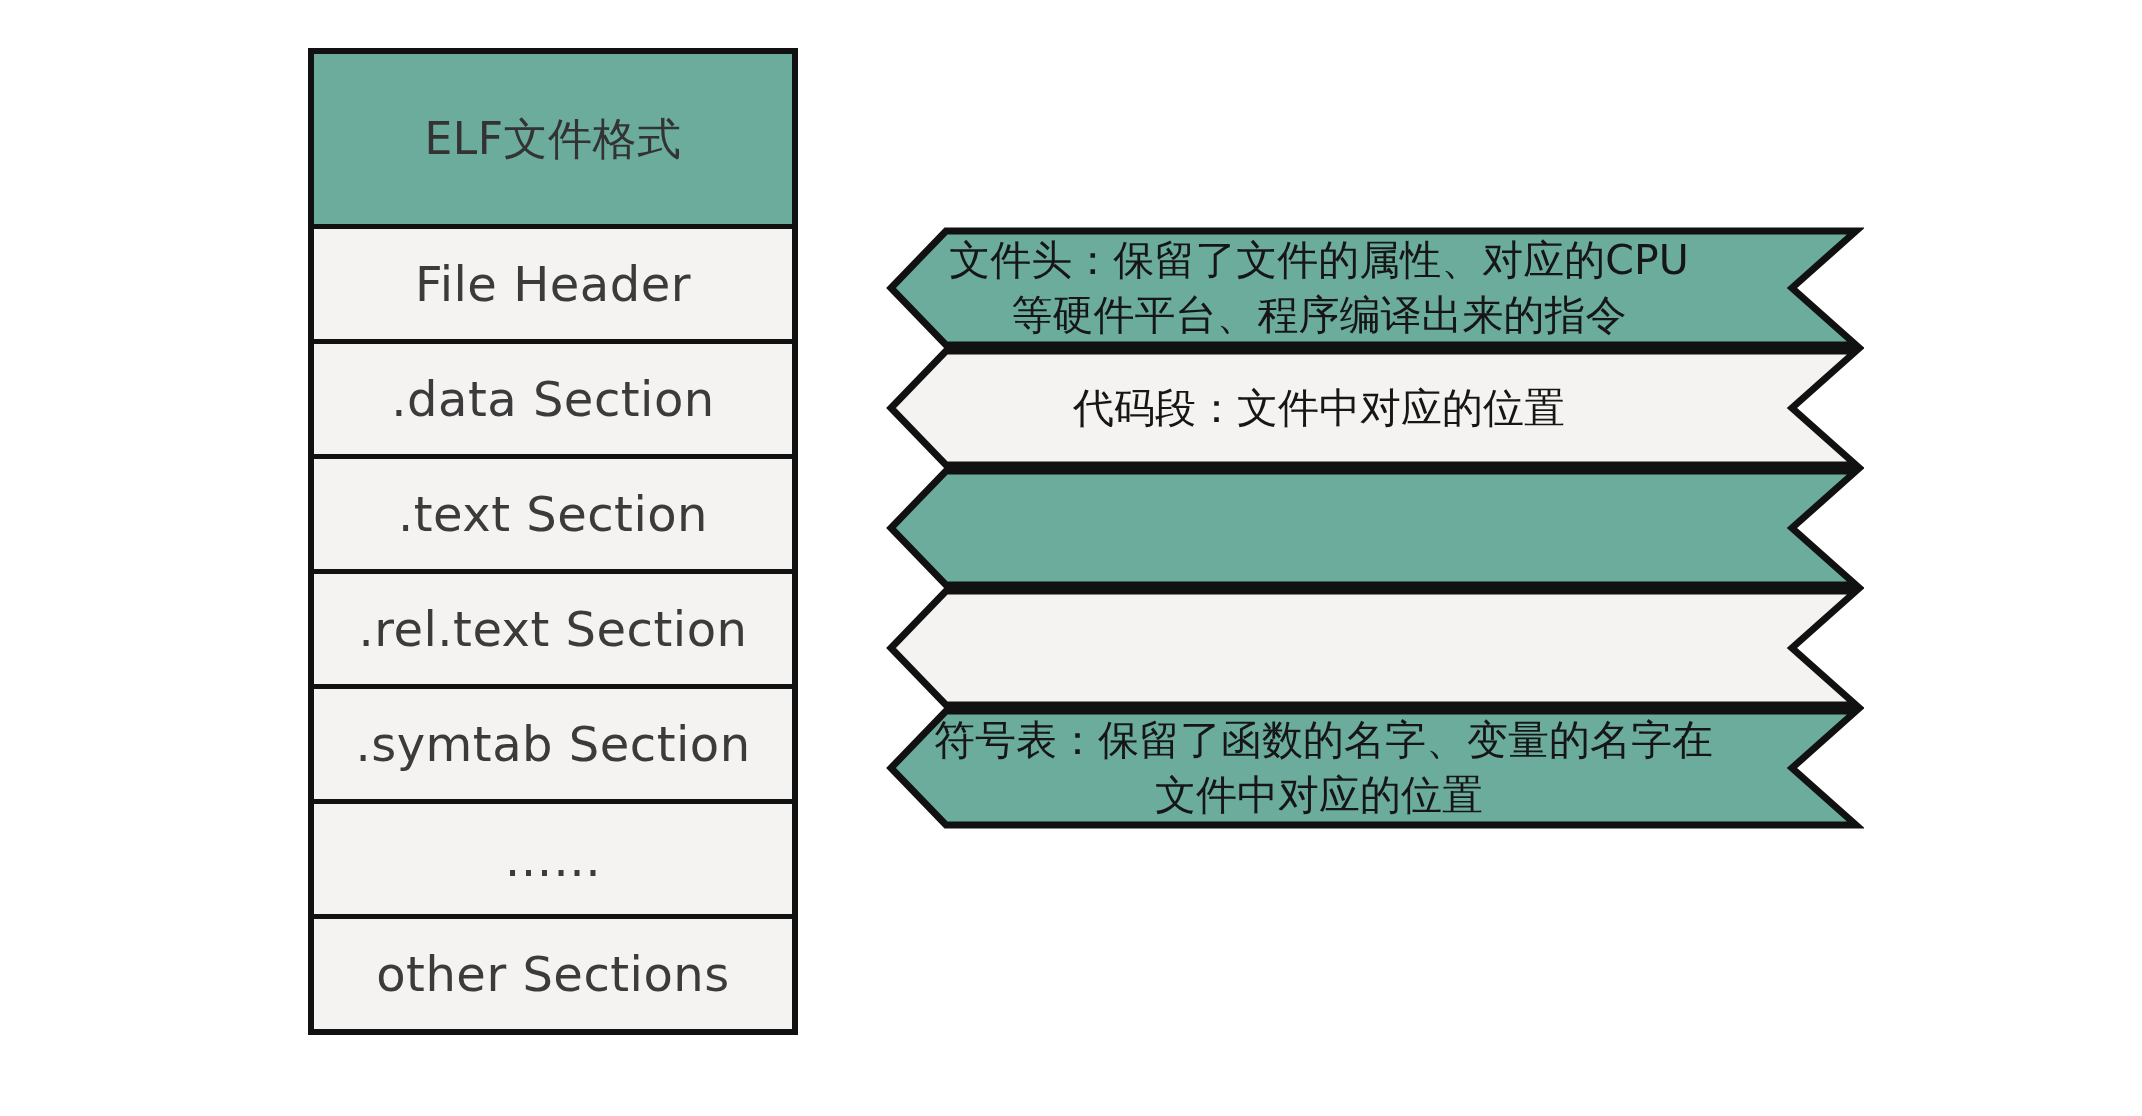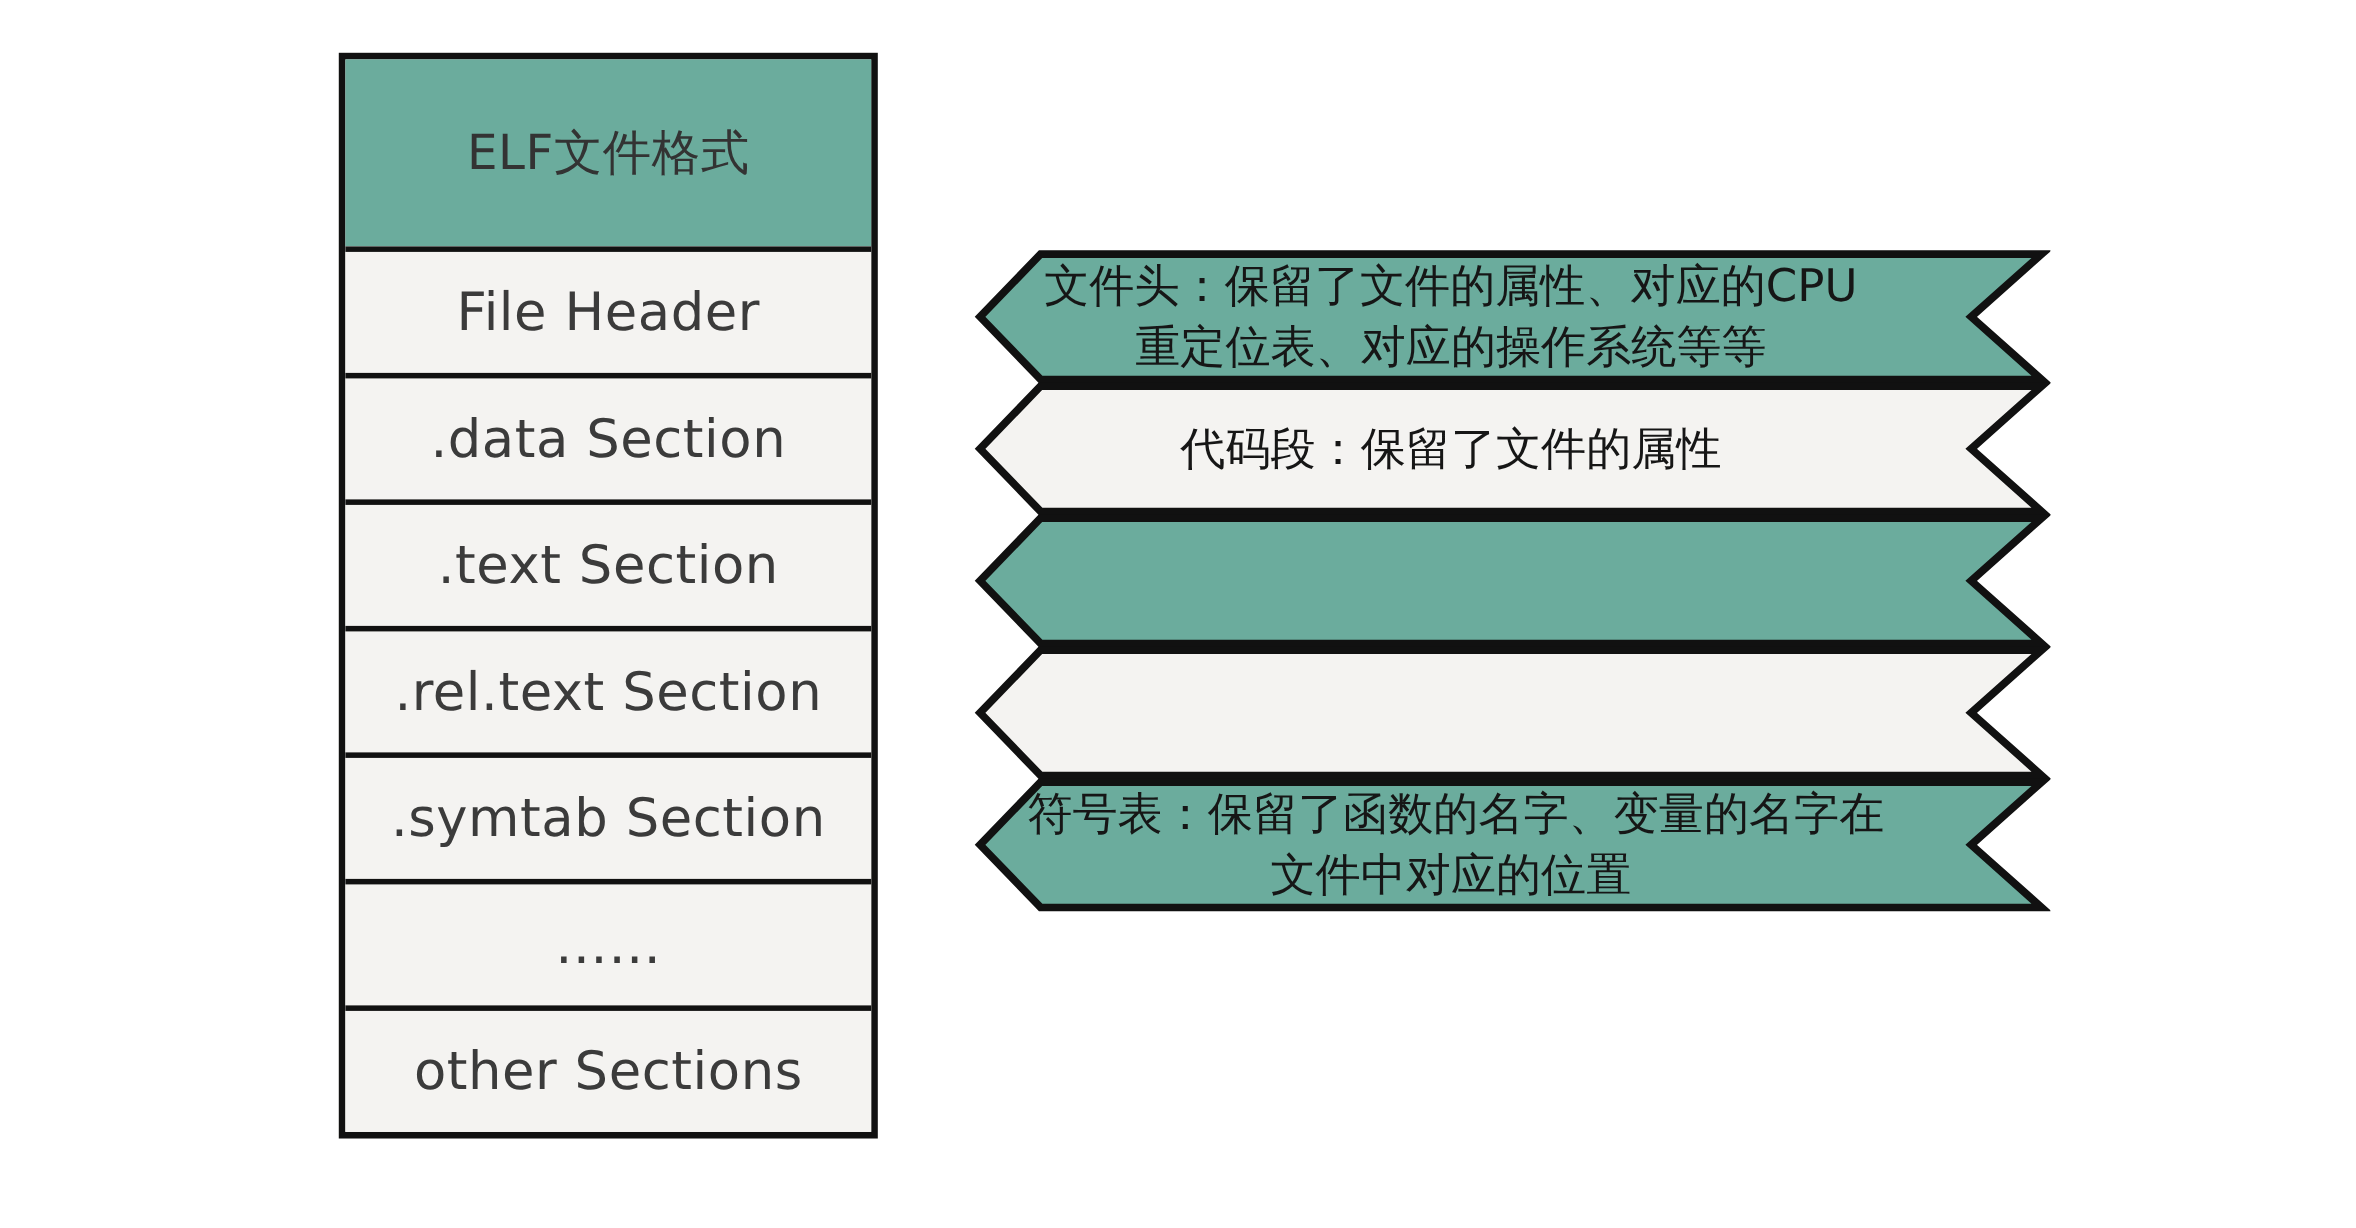--- a/index.html
+++ b/index.html
@@ -108,30 +108,30 @@
       <span>other Sections</span>
     </div>
   </div>
 
   <div class="banner banner--teal" style="top:226px">
     <svg width="980" height="124" viewBox="0 0 980 124">
       <polygon class="shape" points="62,5 972,5 908,62 972,119 62,119 7,62"></polygon>
     </svg>
     <div class="banner-text">
       <div class="line">文件头：保留了文件的属性、对应的CPU</div>
-      <div class="line">重定位表、对应的操作系统等等</div>
+      <div class="line">等硬件平台、程序编译出来的指令</div>
     </div>
   </div>
 
   <div class="banner banner--light" style="top:346px">
     <svg width="980" height="124" viewBox="0 0 980 124">
       <polygon class="shape" points="62,5 972,5 908,62 972,119 62,119 7,62"></polygon>
     </svg>
     <div class="banner-text">
-      <div class="line">代码段：保留了文件的属性</div>
+      <div class="line">代码段：文件中对应的位置</div>
       <div class="line"></div>
     </div>
   </div>
 
   <div class="banner banner--teal" style="top:466px">
     <svg width="980" height="124" viewBox="0 0 980 124">
       <polygon class="shape" points="62,5 972,5 908,62 972,119 62,119 7,62"></polygon>
     </svg>
   </div>
 

